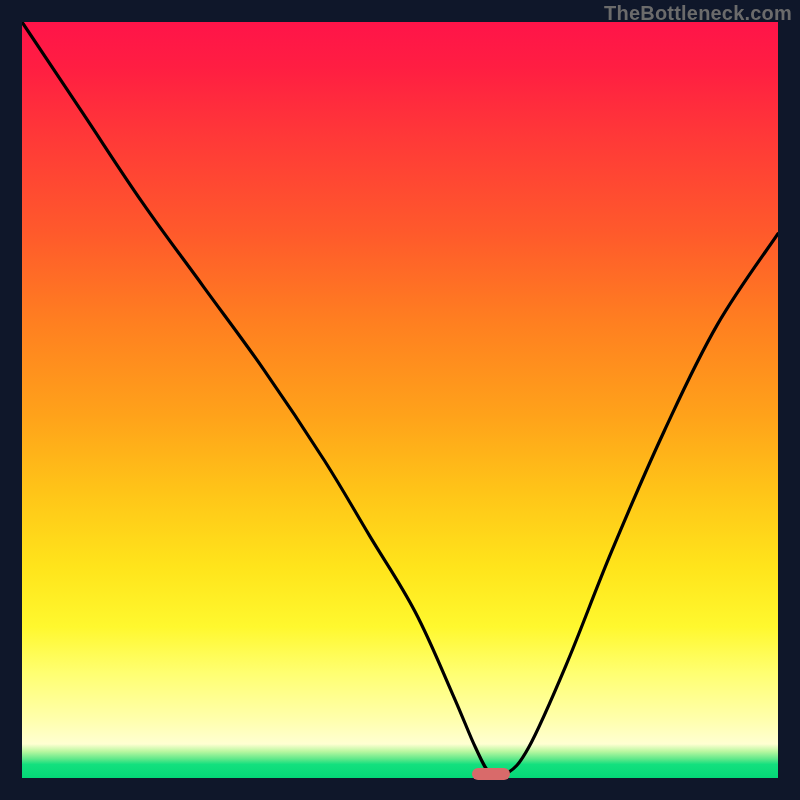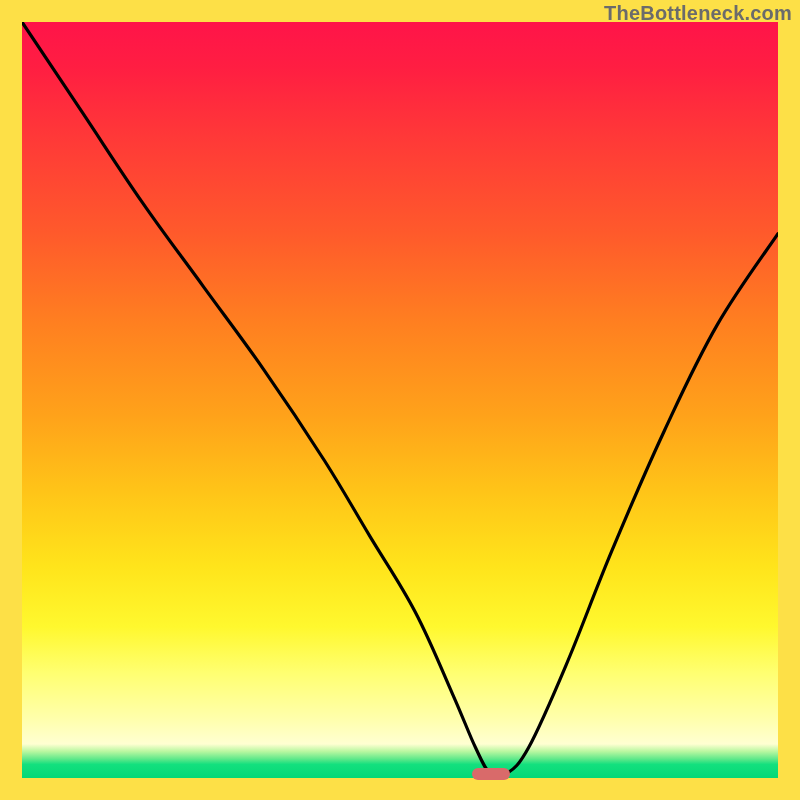--- a/index.html
+++ b/index.html
@@ -8,21 +8,21 @@
     width: 800px;
     height: 800px;
     background: #000;
     overflow: hidden;
     font-family: Arial, Helvetica, sans-serif;
   }
   .frame {
     position: relative;
     width: 800px;
     height: 800px;
-    background: #fde047;
+    background: #0f172a;
   }
   .plot-area {
     position: absolute;
     left: 22px;
     top: 22px;
     width: 756px;
     height: 756px;
     
     background: linear-gradient(to bottom,
       #ff1449 0%,

